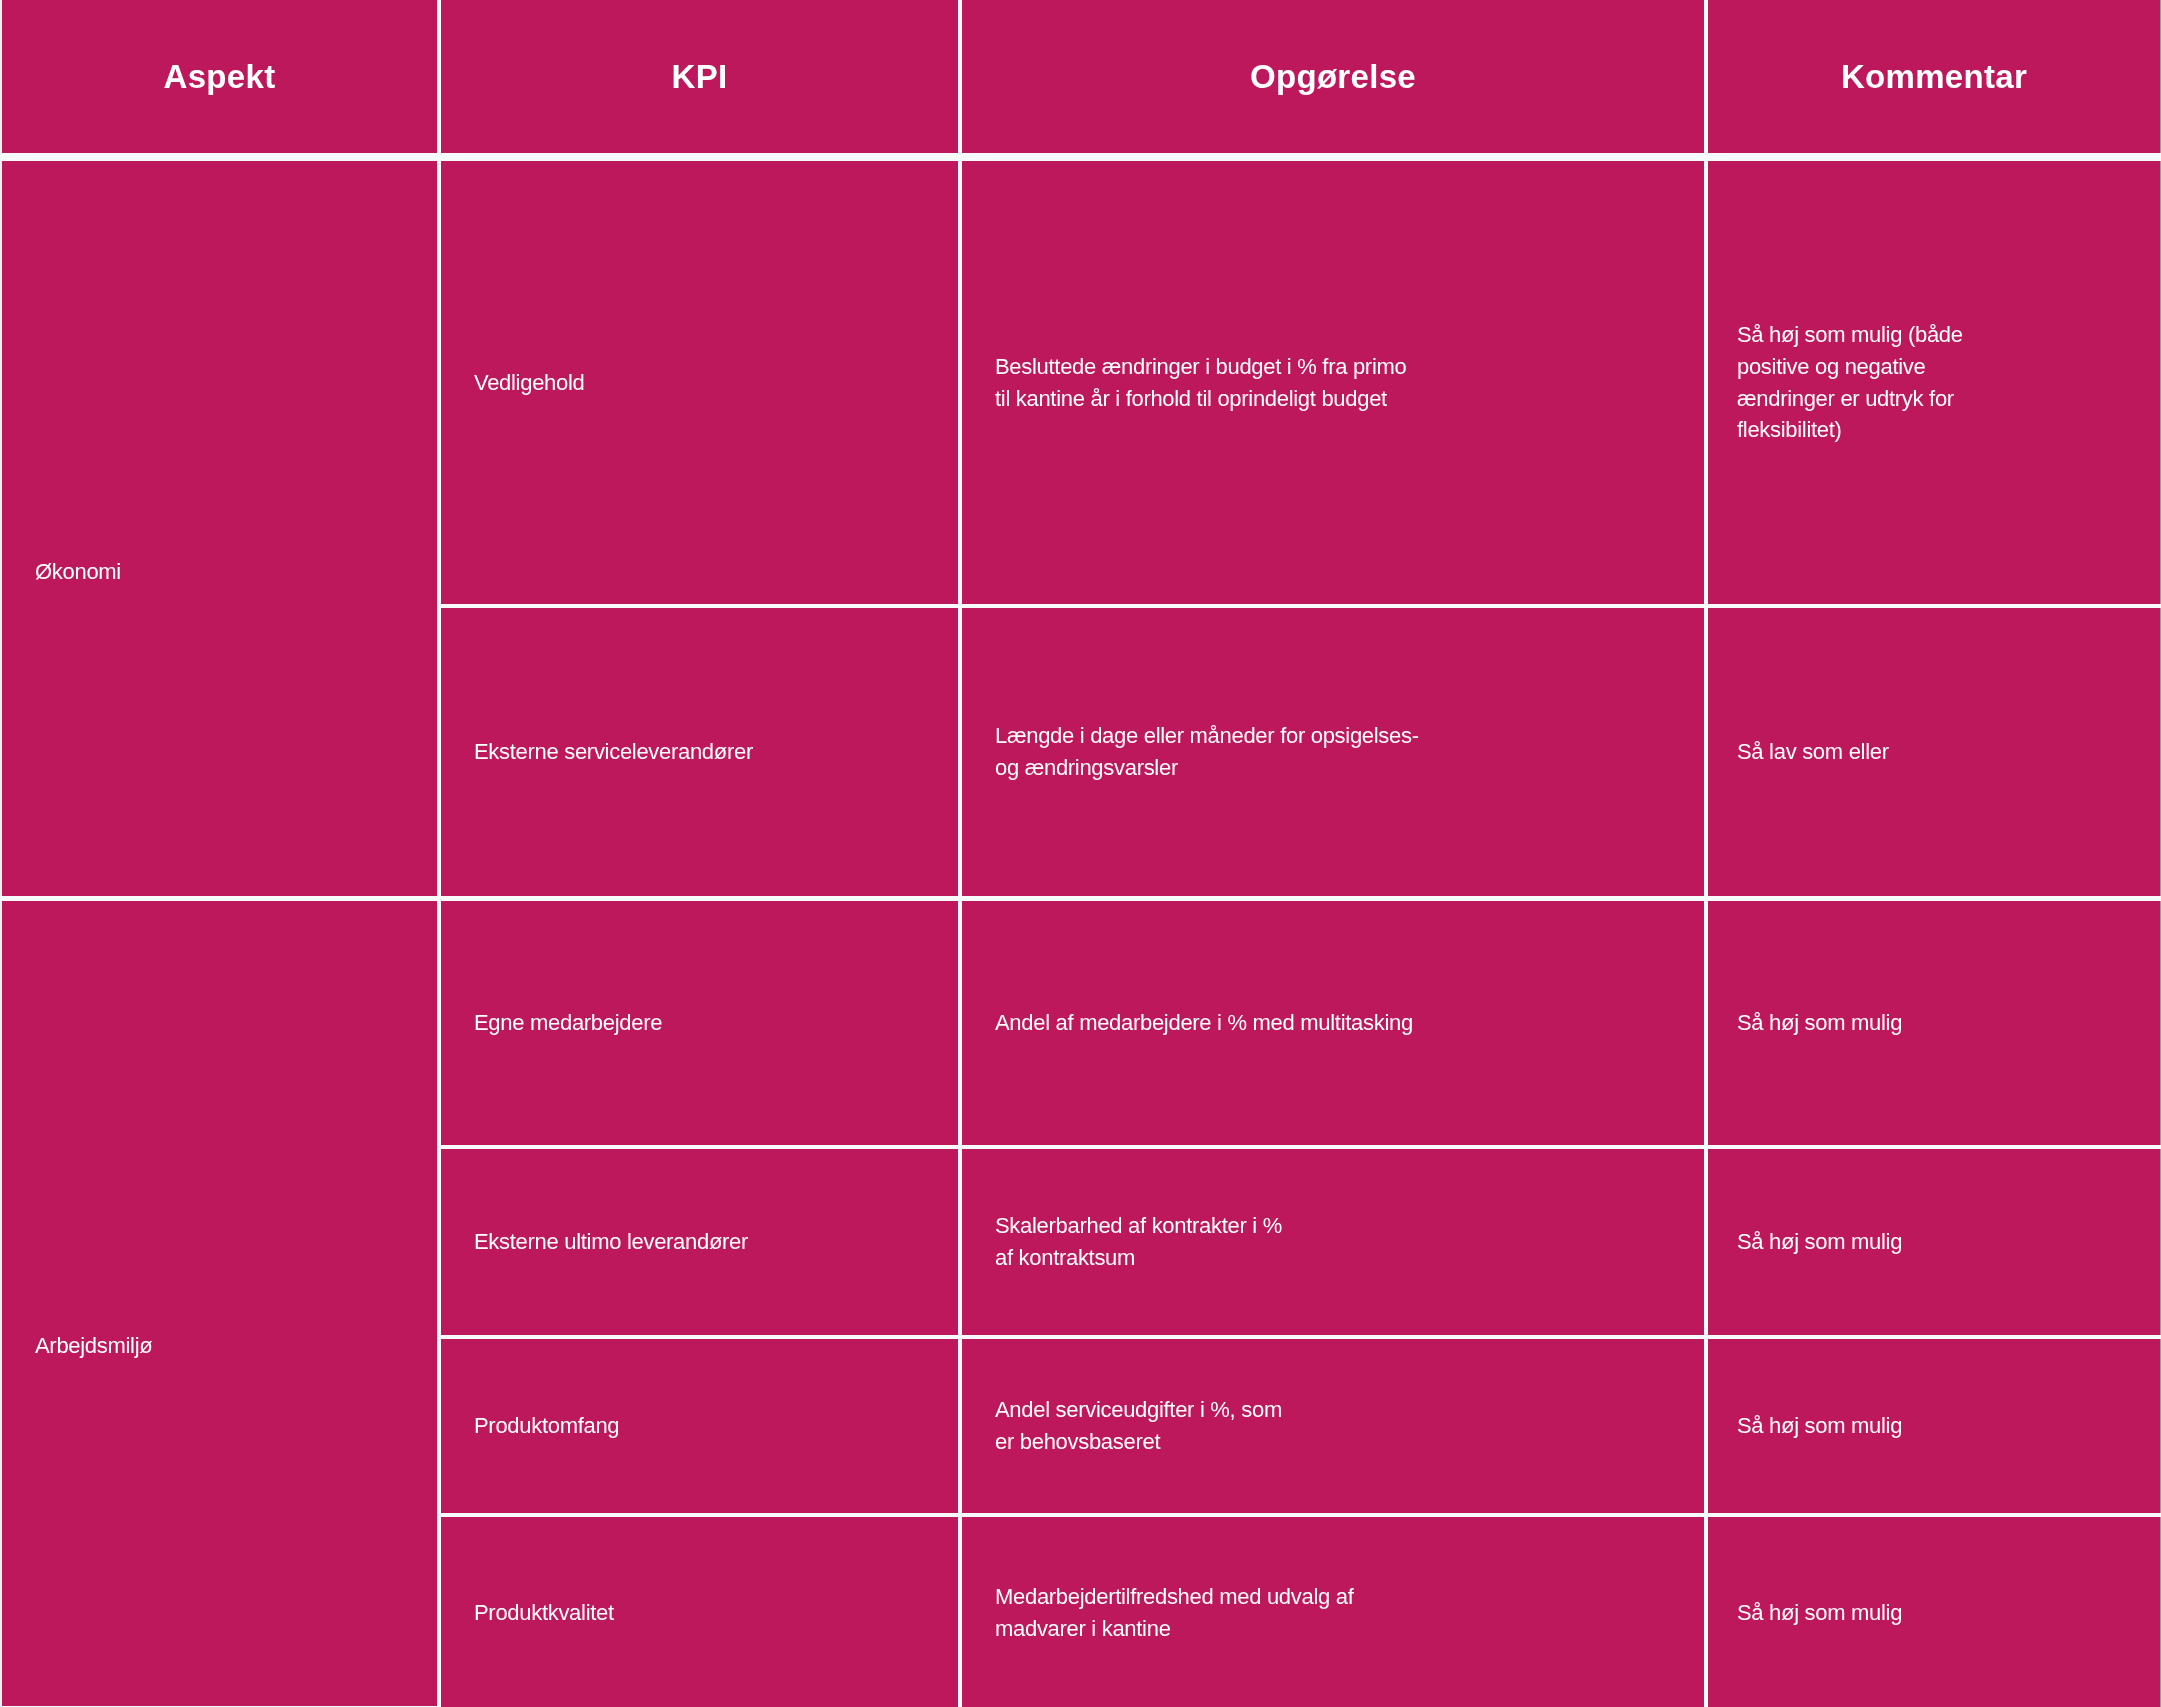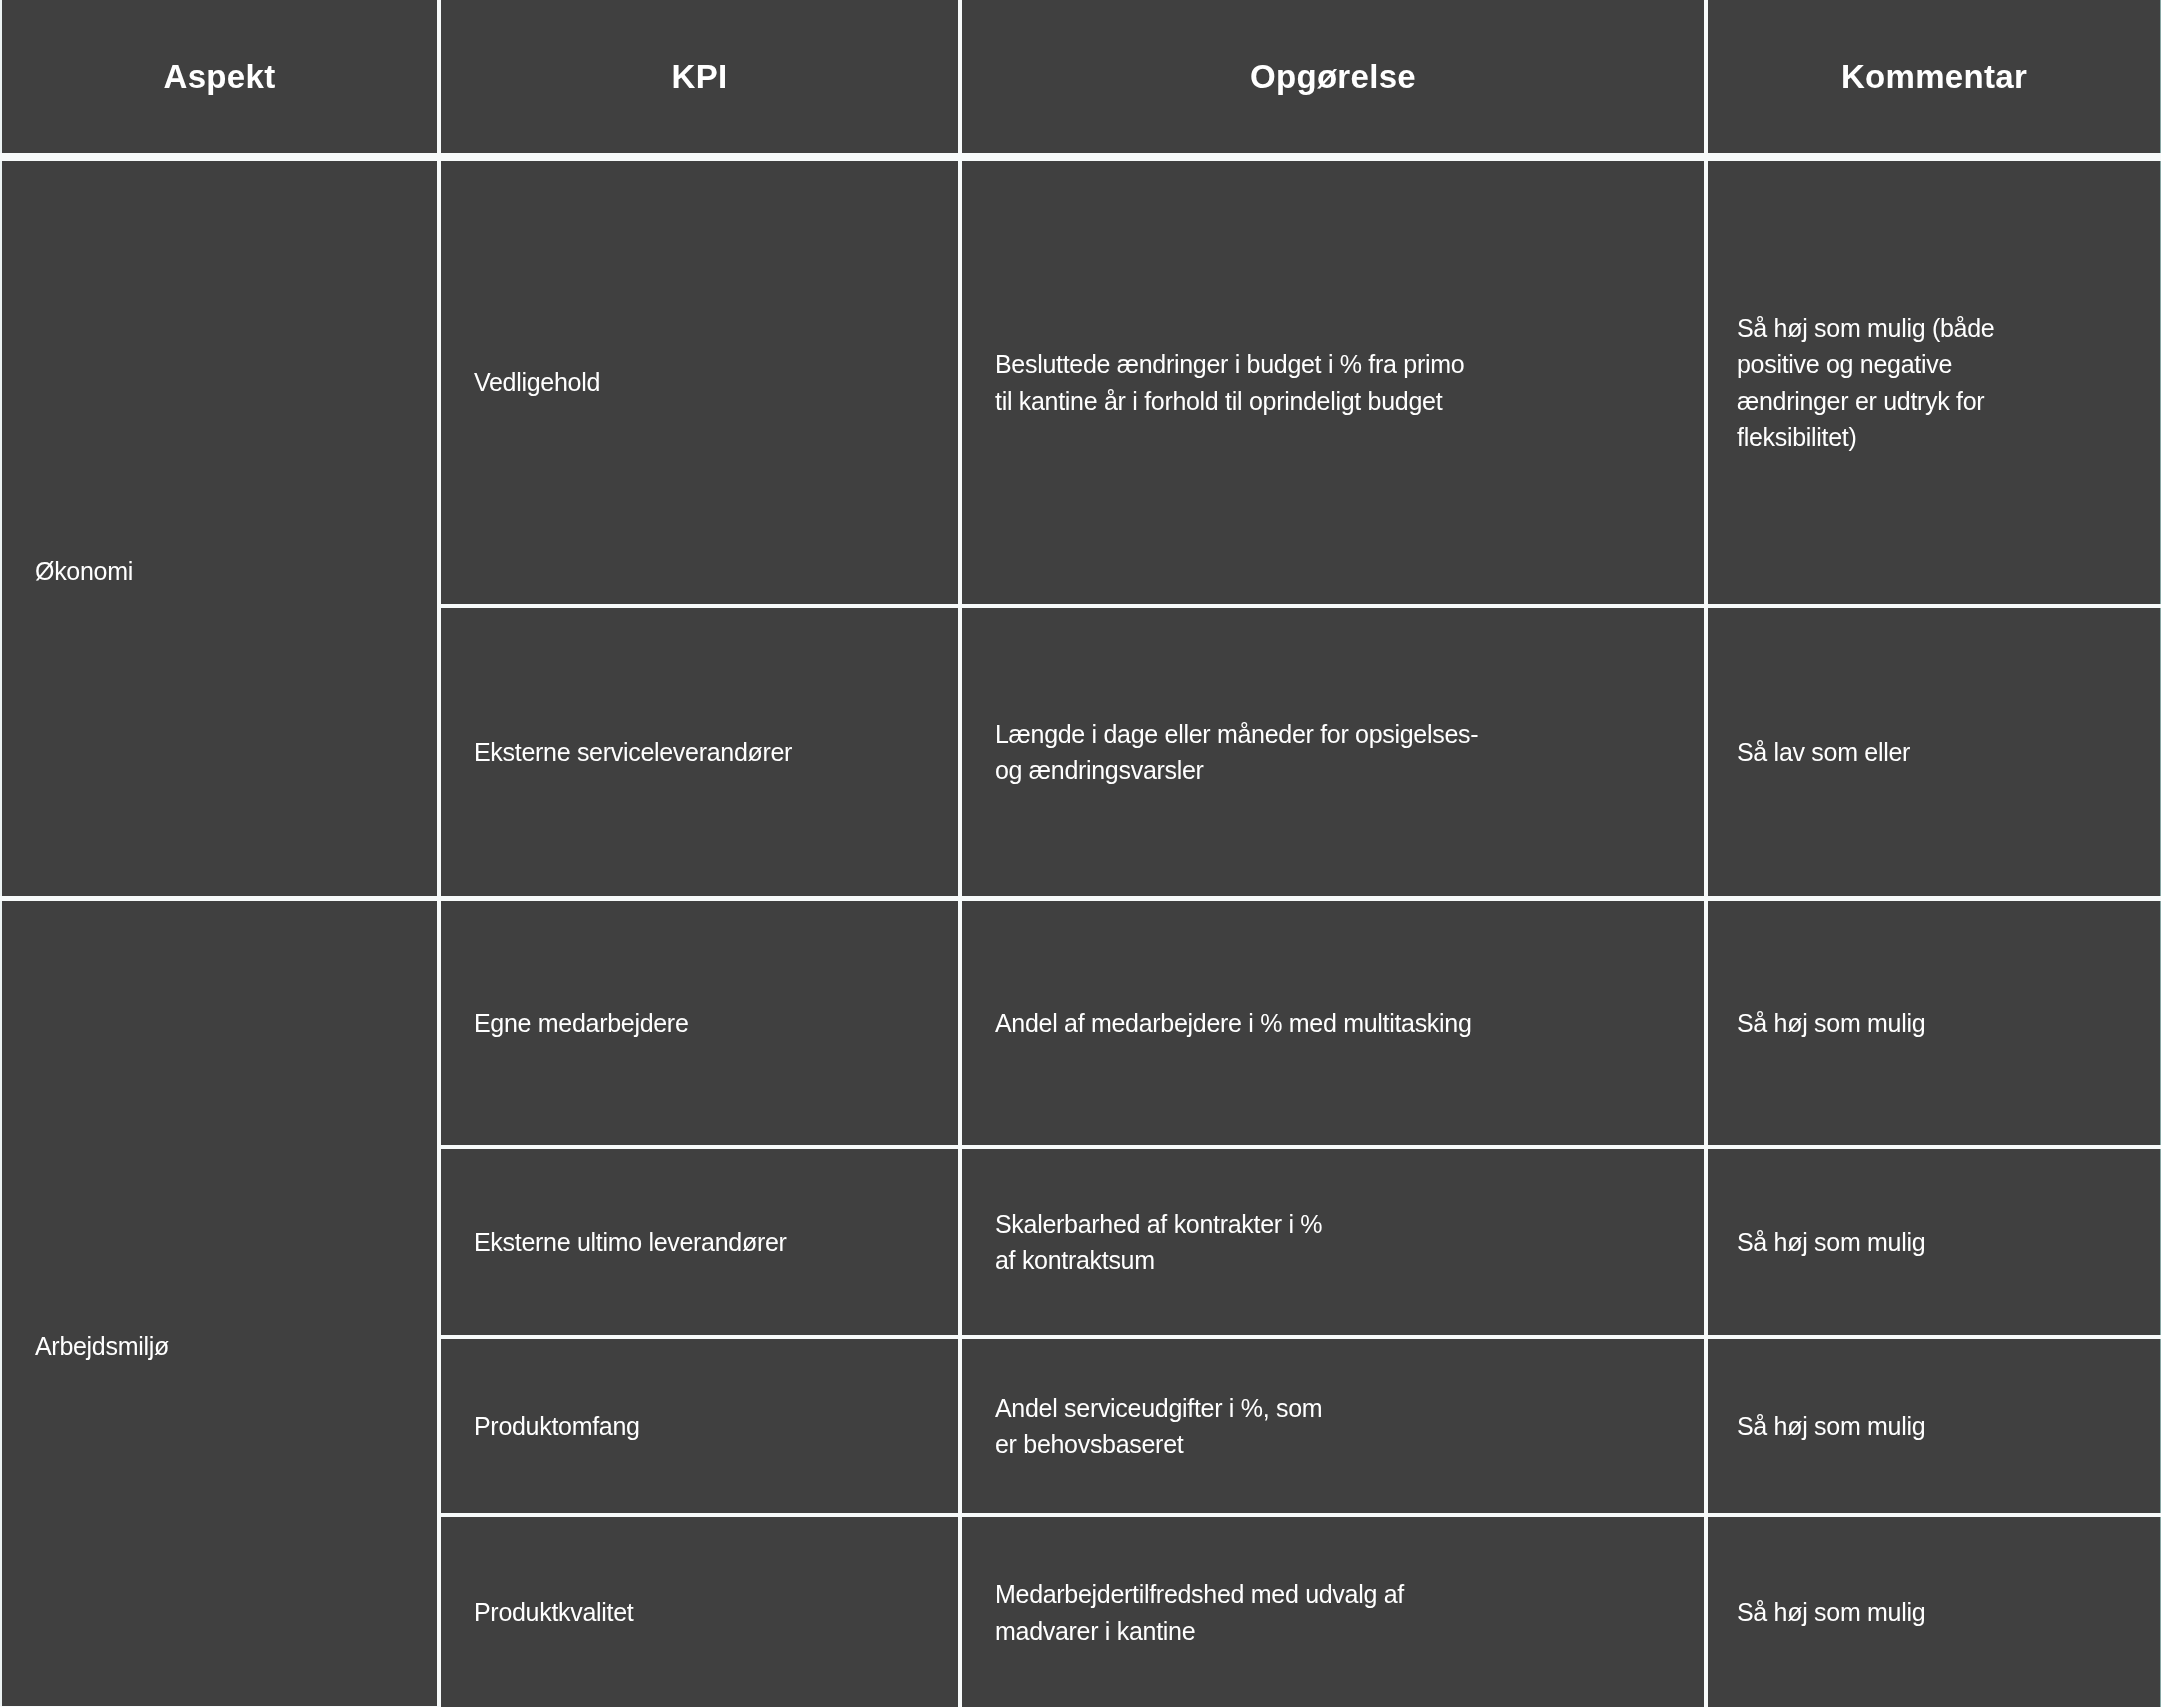--- a/index.html
+++ b/index.html
@@ -24,39 +24,39 @@
     border-collapse: collapse;
     background: #063A37;
     border-top: 0;
     border-bottom: 0;
     border-left: 2.8px solid #EDF3F3;
     border-right: 4.1px solid #87A7A4;
   }
   .kpi-table th,
   .kpi-table td {
     border: 4.1px solid #F7FAFA;
-    background: #404040;
+    background: #be185d;
     color: #ffffff;
     vertical-align: middle;
     white-space: pre-line;
     overflow: hidden;
   }
   
   .kpi-table thead th {
     border-top: 0;
     border-bottom: 8.3px solid #F7FAFA;
     font-weight: bold;
     font-size: 33px;
     letter-spacing: 0.3px;
     text-align: center;
     padding: 0 13.8px;
   }
   
   .kpi-table tbody td {
-    font-size: 25px;
+    font-size: 22px;
     font-weight: normal;
     letter-spacing: -0.3px;
     line-height: 1.45;
     text-align: left;
     padding: 16.5px 27.5px 16.5px 33px;
   }
   
   .kpi-table td.aspect-cell {
     padding-top: 103px;
     border-bottom: 5.5px solid #F7FAFA;

